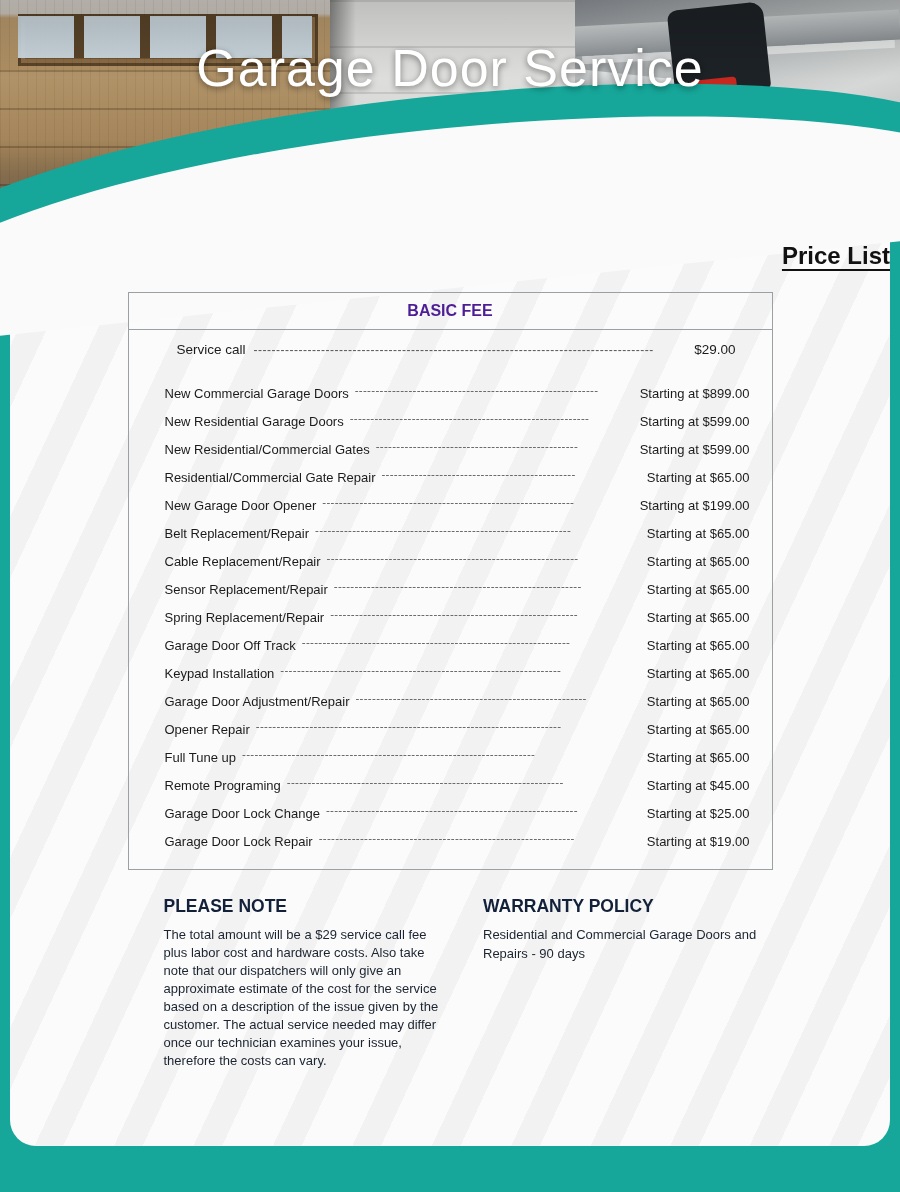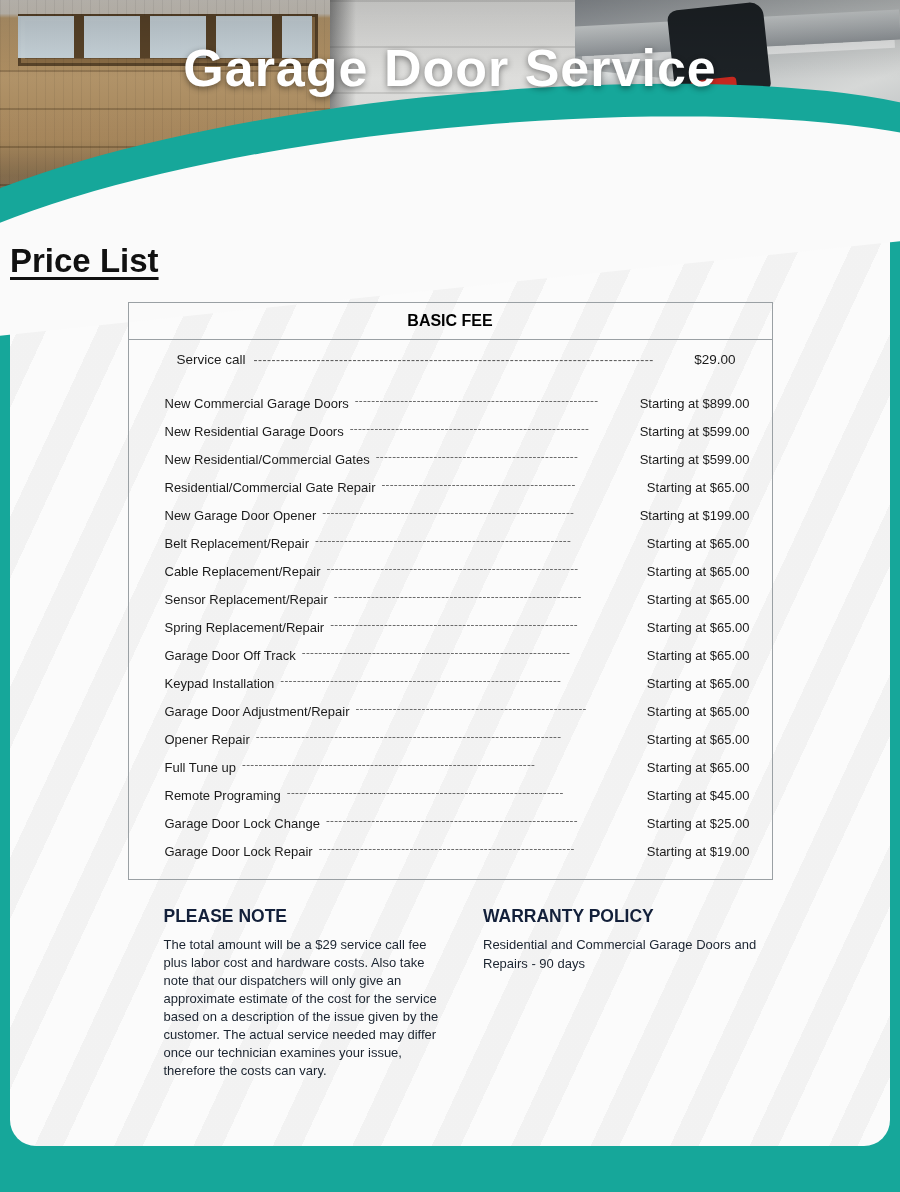--- a/index.html
+++ b/index.html
@@ -139,21 +139,21 @@
     position:absolute; left:-130px; top:128px;
     width:1160px; height:160px;
     background:#fafafa;
     border-radius:58% 62% 0 0 / 100% 100% 0 0;
     transform: rotate(-6deg);
     z-index:2;
   }
   .hero-title{
     position:absolute; top:38px; left:0; width:900px;
     text-align:center;
-    font-size:52px; font-weight:700; letter-spacing:1px;
+    font-size:52px; font-weight:400; letter-spacing:1px;
     color:#ffffff;
     text-shadow:0 2px 6px rgba(0,0,0,.45);
     z-index:3;
   }
 
   
   .sheet{
     position:absolute; left:10px; top:6px;
     width:880px; height:1140px;
     background:#fbfbfb;
@@ -170,40 +170,40 @@
         rgba(255,255,255,0) 26px, rgba(255,255,255,0) 72px);
   }
 
   .content{
     position:absolute; left:10px; top:230px;
     width:880px; height:910px;
     z-index:4;
   }
 
   .price-title{
-    text-align:left;
-    font-size:33px;
+    text-align:right;
+    font-size:24px;
     font-weight:700;
     color:#111;
     text-decoration:underline;
     text-underline-offset:5px;
     margin-top:12px;
   }
 
   .table{
     margin:22px auto 0;
     width:645px;
     border:1px solid #9aa0a4;
     background:transparent;
   }
   .band{
     text-align:center;
     font-size:16px;
     font-weight:700;
-    color:#000000;
+    color:#4c1d95;
     padding:9px 0 9px;
     border-bottom:1px solid #9aa0a4;
     border-top:1px solid #9aa0a4;
   }
   .band.first{ border-top:none; }
 
   .basic-row{
     display:flex;
     align-items:center;
     padding:12px 36px 12px 36px;

